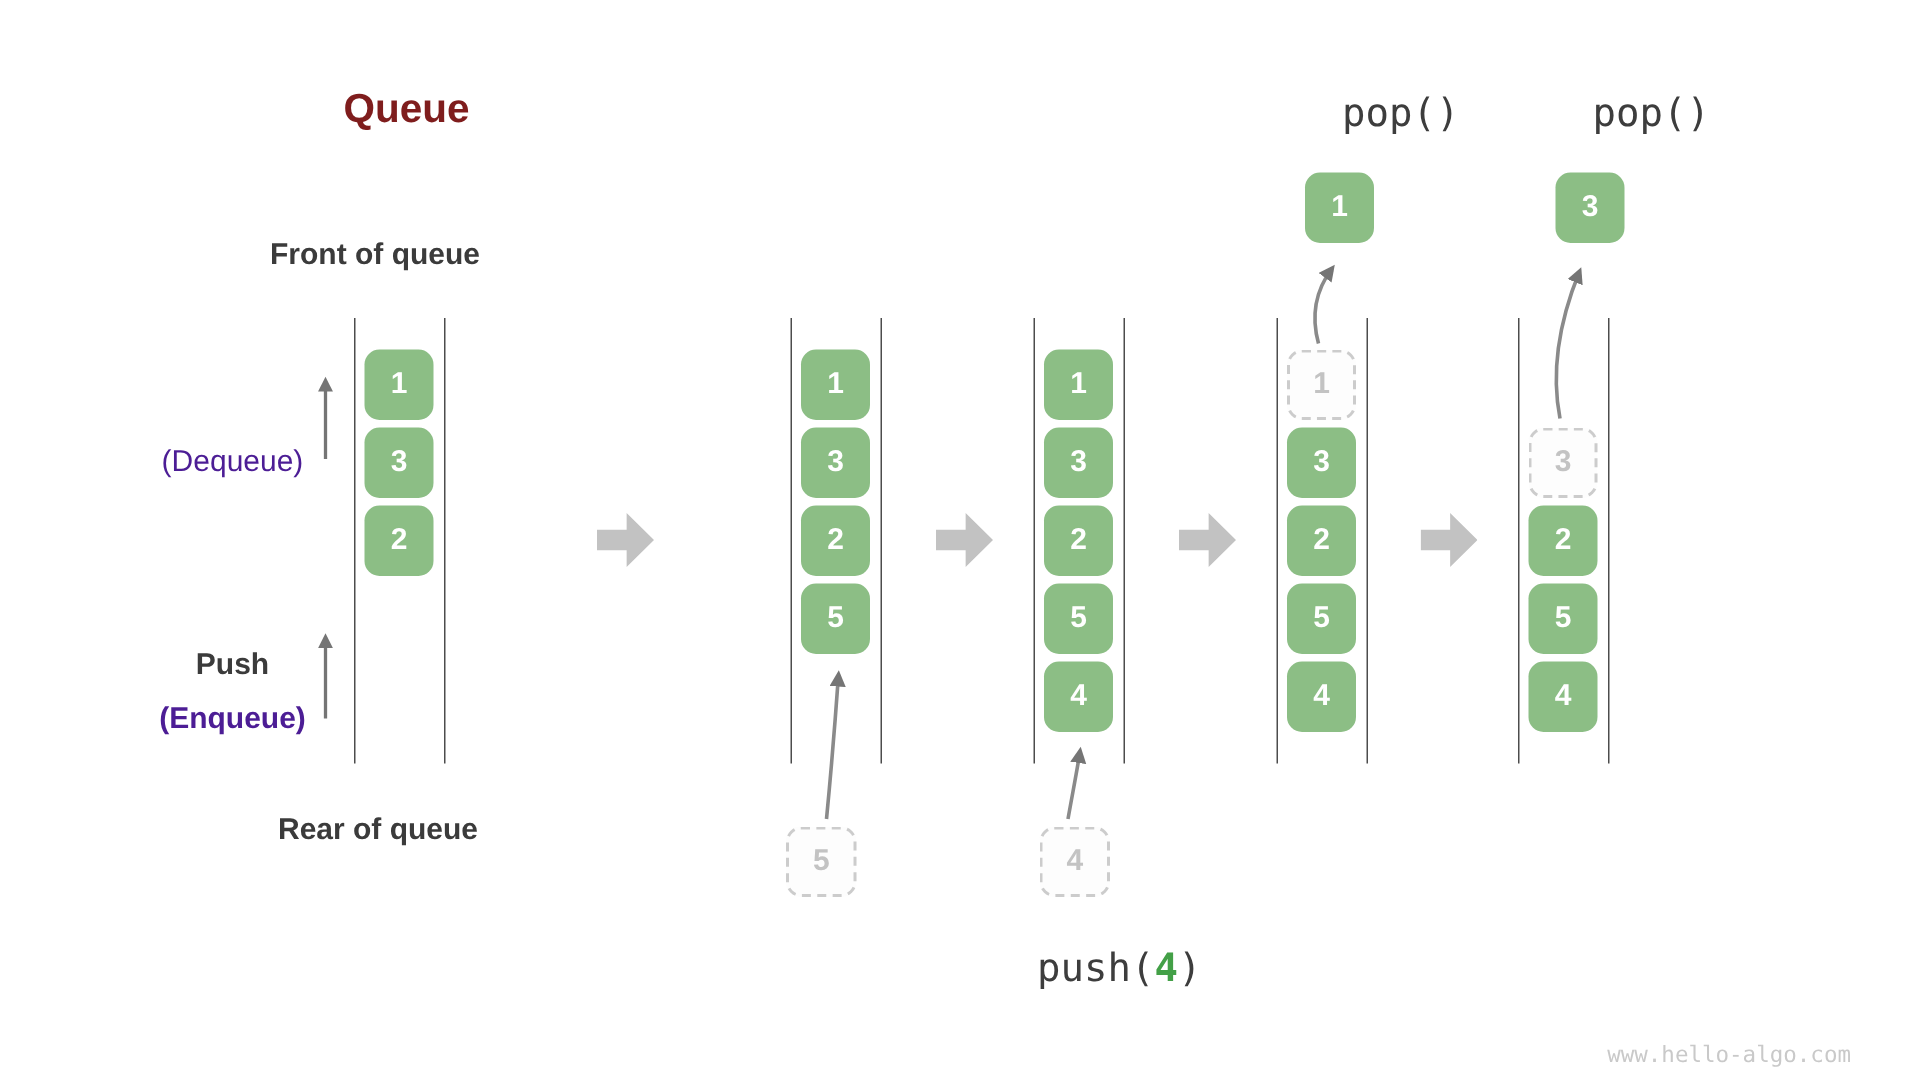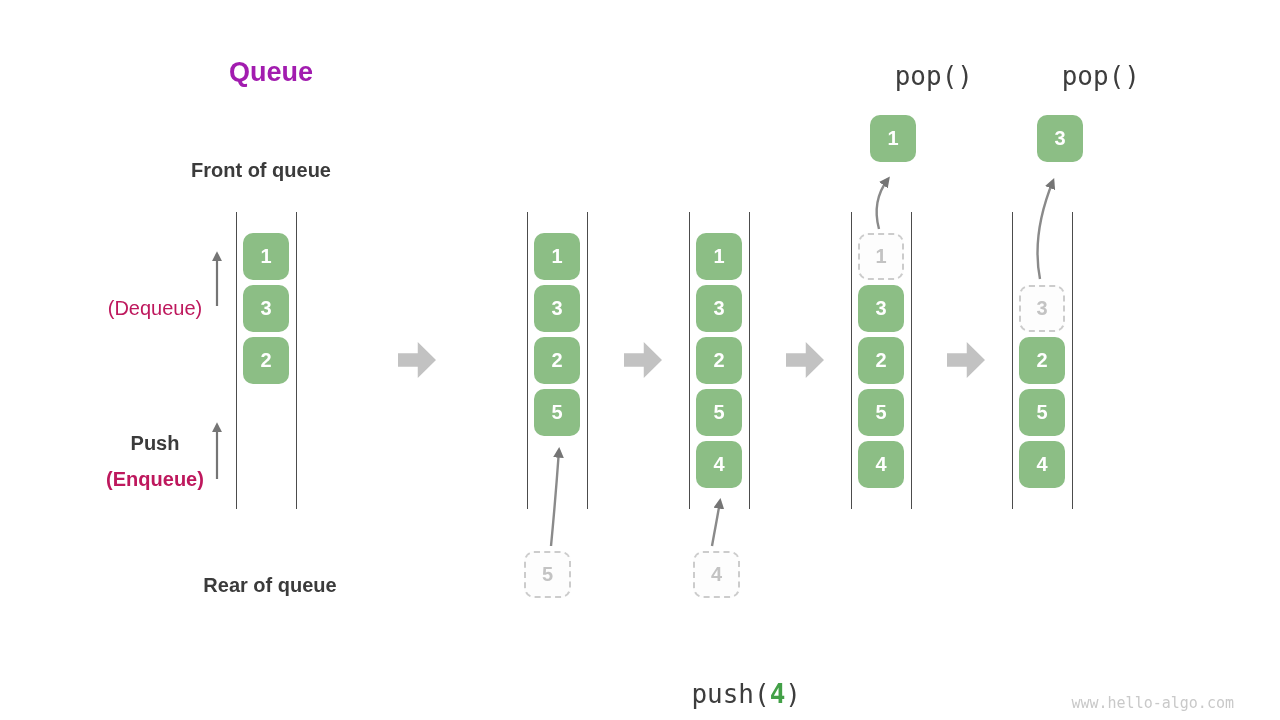--- a/index.html
+++ b/index.html
@@ -4,23 +4,23 @@
 <style>
   * { margin:0; padding:0; box-sizing:border-box; }
   html,body { background:#ffffff; }
   #canvas {
     position:relative; width:1280px; height:720px; background:#ffffff;
     font-family:"Liberation Sans", sans-serif; overflow:hidden;
   }
   .abs { position:absolute; }
 
   
-  .title { left:229px; top:57px; font-size:27px; font-weight:bold; color:#a21caf; }
+  .title { left:229px; top:57px; font-size:27px; font-weight:bold; color:#7f1d1d; }
   .hlabel { width:200px; text-align:center; font-size:20px; font-weight:bold; color:#3B3B3B; }
-  .hsub   { width:200px; text-align:center; font-size:20px; font-weight:normal; color:#be185d; }
+  .hsub   { width:200px; text-align:center; font-size:20px; font-weight:normal; color:#4c1d95; }
 
   
   .queue {
     top:212px; width:61px; height:297px;
     border-left:1.5px solid #4C4C4C; border-right:1.5px solid #4C4C4C;
   }
   .cell {
     position:absolute; left:6px; width:46px; height:47px; border-radius:10px;
     background:#8CBE85; color:#ffffff; font-size:20px; font-weight:bold;
     text-align:center; line-height:47px;
@@ -73,22 +73,22 @@
     </defs>
     <path d="M217,306 L217,254" stroke="#757575" stroke-width="2.2" fill="none" marker-end="url(#ah)"></path>
     <path d="M217,479 L217,425" stroke="#757575" stroke-width="2.2" fill="none" marker-end="url(#ah)"></path>
     <path d="M551,546 C554,515 557,478 559,450" stroke="#8A8A8A" stroke-width="2.4" fill="none" marker-end="url(#ah)"></path>
     <path d="M712,546 C715,529 718,514 720,501" stroke="#8A8A8A" stroke-width="2.4" fill="none" marker-end="url(#ah)"></path>
     <path d="M879,229 C873,207 879,191 888,179" stroke="#8A8A8A" stroke-width="2.4" fill="none" marker-end="url(#ah)"></path>
     <path d="M1040,279 C1033,243 1042,208 1053,181" stroke="#8A8A8A" stroke-width="2.4" fill="none" marker-end="url(#ah)"></path>
   </svg>
 
   <div class="abs title">Queue</div>
-  <div class="abs hlabel" style="left:161px; top:159px;">Front of queue</div>
-  <div class="abs hlabel" style="left:170px; top:542px;margin-top:32px;">Rear of queue</div>
+  <div class="abs hlabel" style="left:150px; top:159px;">Front of queue</div>
+  <div class="abs hlabel" style="left:152px; top:542px;">Rear of queue</div>
 
   <div class="abs hsub" style="left:55px; top:297px;">(Dequeue)</div>
   <div class="abs hlabel" style="left:55px; top:432px;text-align:center;">Push</div>
   <div class="abs hsub" style="left:55px; top:468px;font-weight:bold;">(Enqueue)</div>
 
   <div class="abs queue" style="left:236px;">
     <div class="cell s0">1</div>
     <div class="cell s1">3</div>
     <div class="cell s2">2</div>
   </div>
@@ -130,17 +130,17 @@
 
   <div class="abs stagebox" style="left:524px; top:551px;">5</div>
   <div class="abs stagebox" style="left:693px; top:551px;">4</div>
 
   <div class="abs freebox" style="left:870px; top:115px;">1</div>
   <div class="abs freebox" style="left:1037px; top:115px;">3</div>
 
   <div class="abs op" style="left:813px; top:61px;">pop()</div>
   <div class="abs op" style="left:980px; top:61px;">pop()</div>
 
-  <div class="abs op" style="left:641px; top:631px;margin-top:48px;"><span>push(</span><span class="arg">4</span><span>)</span></div>
+  <div class="abs op" style="left:641px; top:631px;"><span>push(</span><span class="arg">4</span><span>)</span></div>
 
   <div class="abs watermark">www.hello-algo.com</div>
 
 </div>
 
 </body></html>

